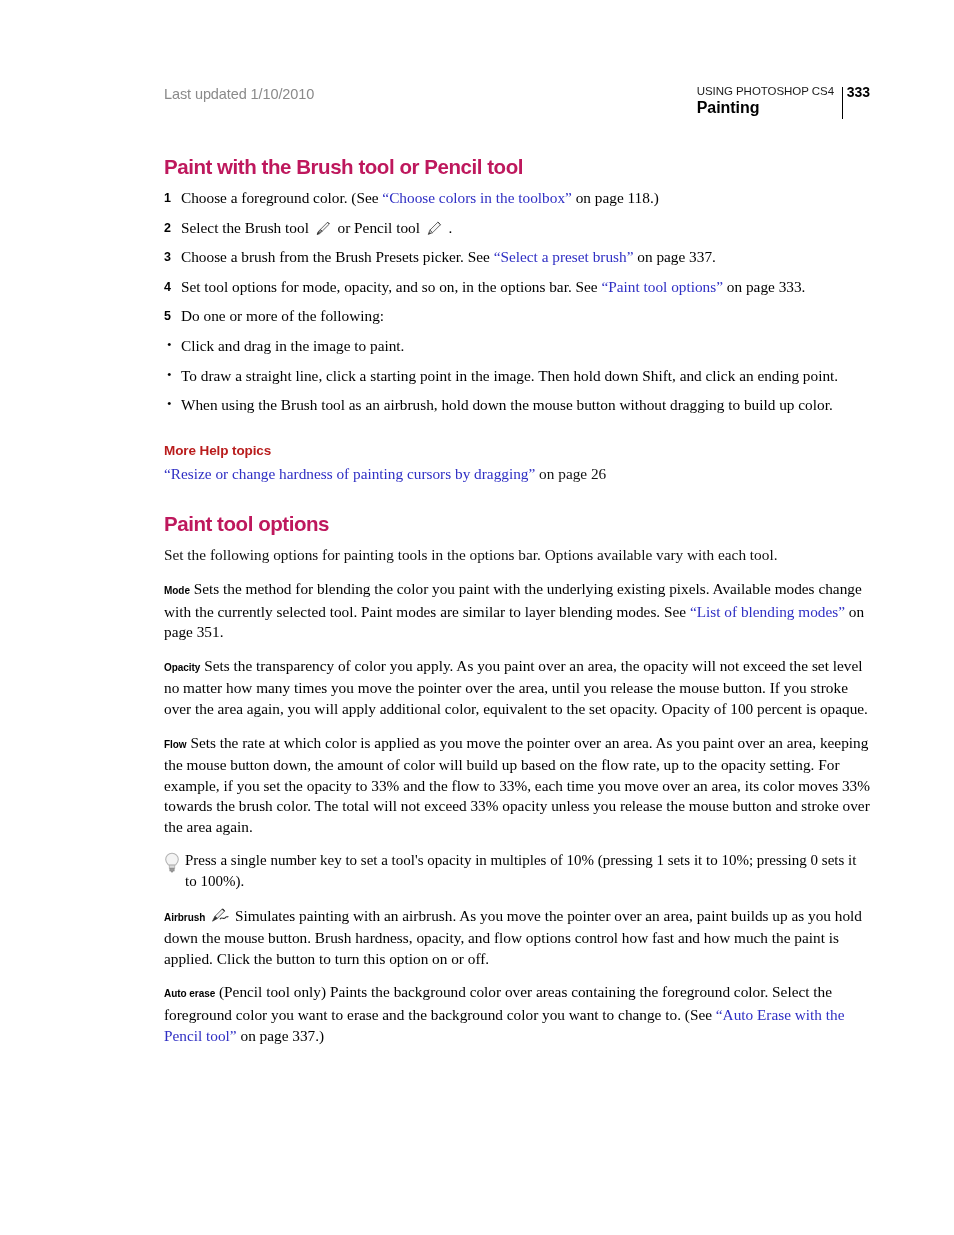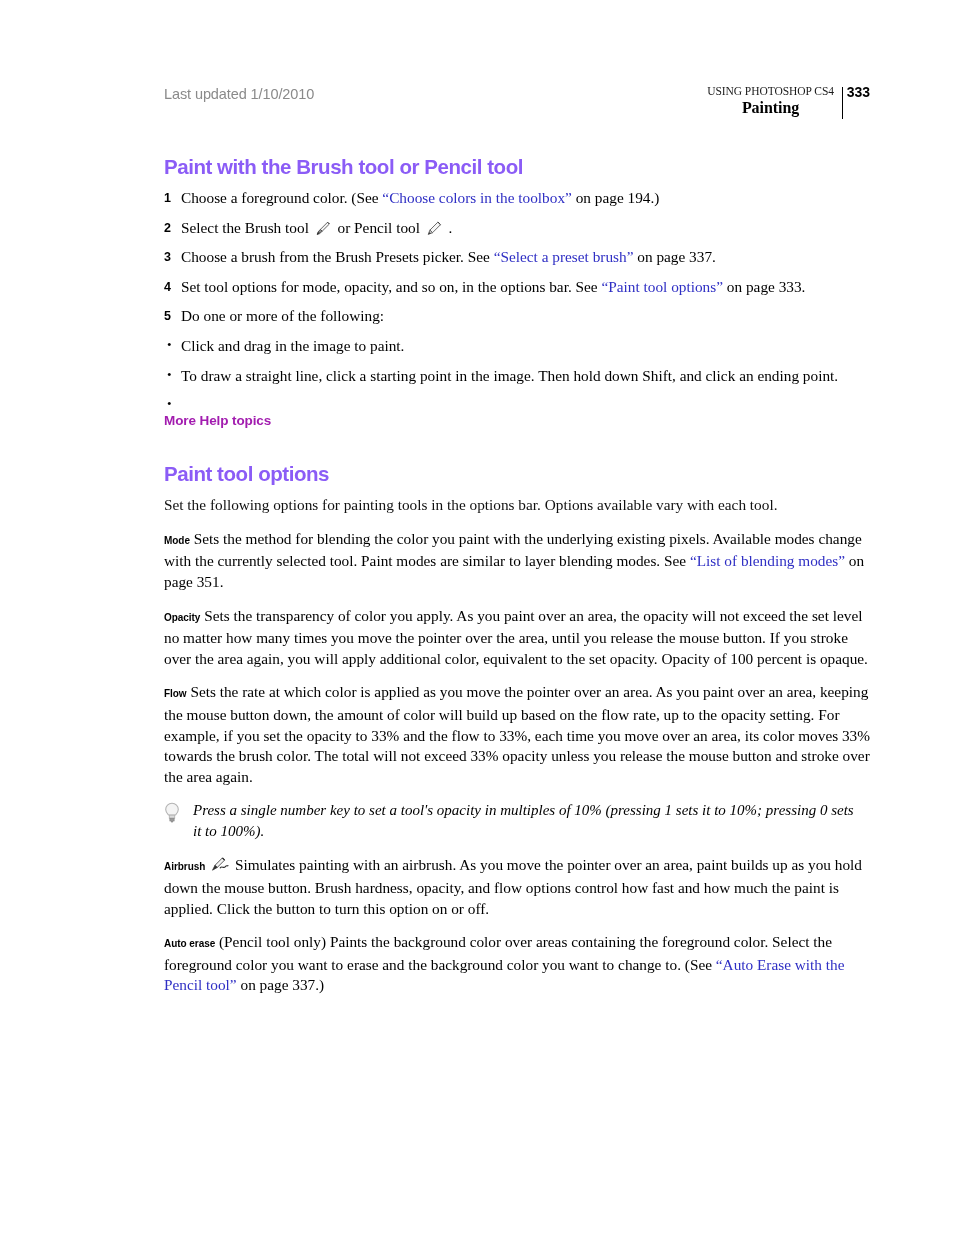--- a/index.html
+++ b/index.html
@@ -39,22 +39,22 @@
     font-family: "Liberation Sans", sans-serif;
     font-size: 14.5px;
     color: #8a8a8a;
     letter-spacing: -0.1px;
     white-space: nowrap;
   }
   .run-head-right {
     position: absolute;
     right: 36px;
     top: 0;
-    text-align: center;
-    font-family: Liberation Serif, serif;
+    text-align: left;
+    font-family: Liberation Sans, sans-serif;
     line-height: 15px;
   }
   .run-head-book {
     font-size: 11.5px;
     color: #1b1b1b;
     letter-spacing: -0.05px;
     white-space: nowrap;
   }
   .run-head-chapter {
     font-size: 16px;
@@ -88,34 +88,34 @@
     position: absolute;
     left: 148px;
     top: 155px;
     width: 706px;
   }
 
   h1.sec-title {
     font-family: "Liberation Sans", sans-serif;
     font-size: 20.5px;
     font-weight: bold;
-    color: #8b5cf6;
+    color: #be185d;
     margin: 0 0 9px 0;
     letter-spacing: -0.45px;
     line-height: 24px;
   }
   h1.sec-title.second {
     margin-top: 0;
   }
 
   h2.minor-title {
     font-family: "Liberation Sans", sans-serif;
     font-size: 13.5px;
     font-weight: bold;
-    color: #a21caf;
+    color: #b91c1c;
     margin: 0 0 6px 0;
     letter-spacing: -0.1px;
   }
 
   p.body {
     font-size: 15.3px;
     line-height: 20.6px;
     margin: 0 0 13px 0;
     text-align: left;
     color: #111111;
@@ -194,22 +194,21 @@
 
   
   .tip {
     position: relative;
     padding-left: 21px;
     margin: 0 0 14px 0;
   }
   .tip p {
     font-size: 15px;
     line-height: 20.6px;
-    font-style: italic;
-    margin: 8px;
+    margin: 0;
   }
   .bulb {
     position: absolute;
     left: 0;
     top: 2px;
     width: 16px;
     height: 22px;
   }
 
   .spacer-18 { height: 18px; }
@@ -246,21 +245,21 @@
 
   <div class="content">
 
     <h1 class="sec-title">Paint with the Brush tool or Pencil tool</h1>
 
 
 
     <ol class="steps">
 
       <li>
-        <span class="num">1</span><span>Choose a foreground color. (See </span><span class="qt">“</span><a class="xref" href="#">Choose colors in the toolbox</a><span class="qt">”</span><span> on page 194.)</span>
+        <span class="num">1</span><span>Choose a foreground color. (See </span><span class="qt">“</span><a class="xref" href="#">Choose colors in the toolbox</a><span class="qt">”</span><span> on page 118.)</span>
       </li>
 
       <li>
         <span class="num">2</span><span>Select the Brush tool </span><span class="tool-icon">
           <svg width="17" height="16" viewBox="0 0 17 16">
             <g stroke="#5a5a5a" stroke-width="0.9" fill="none" stroke-linejoin="round">
               <path d="M12.6 2.2 L14.4 4.0 L7.2 11.2 L5.4 9.4 Z" fill="#f2f2f2"></path>
               <path d="M5.4 9.4 L7.2 11.2 L4.6 13.6 L2.2 14.4 L3.0 12.0 Z" fill="#8d8d8d" stroke="#4a4a4a"></path>
               <path d="M12.6 2.2 L14.4 4.0" stroke="#333"></path>
             </g>
@@ -292,28 +291,31 @@
     </ol>
 
     <ul class="bullets">
       <li>
         <span class="bul">•</span><span>Click and drag in the image to paint.</span>
       </li>
       <li>
         <span class="bul">•</span><span>To draw a straight line, click a starting point in the image. Then hold down Shift, and click an ending point.</span>
       </li>
       <li>
-        <span class="bul">•</span>
+        <span class="bul">•</span><span>When using the Brush tool as an airbrush, hold down the mouse button without dragging to build up color.</span>
       </li>
     </ul>
 
     <div class="spacer-18"></div>
 
     <h2 class="minor-title">More Help topics</h2>
 
+    <p class="body" style="margin-bottom:0;">
+      <span class="qt">“</span><a class="xref" href="#">Resize or change hardness of painting cursors by dragging</a><span class="qt">”</span><span> on page 26</span>
+    </p>
 
     <div class="spacer-18"></div>
     <div class="spacer-10"></div>
 
     <h1 class="sec-title second">Paint tool options</h1>
 
     <p class="body">Set the following options for painting tools in the options bar. Options available vary with each tool.</p>
 
     <p class="deff">
       <span class="term">Mode</span><span>  Sets the method for blending the color you paint with the underlying existing pixels. Available modes change with the currently selected tool. Paint modes are similar to layer blending modes. See </span><span class="qt">“</span><a class="xref" href="#">List of blending modes</a><span class="qt">”</span><span> on page 351.</span>

